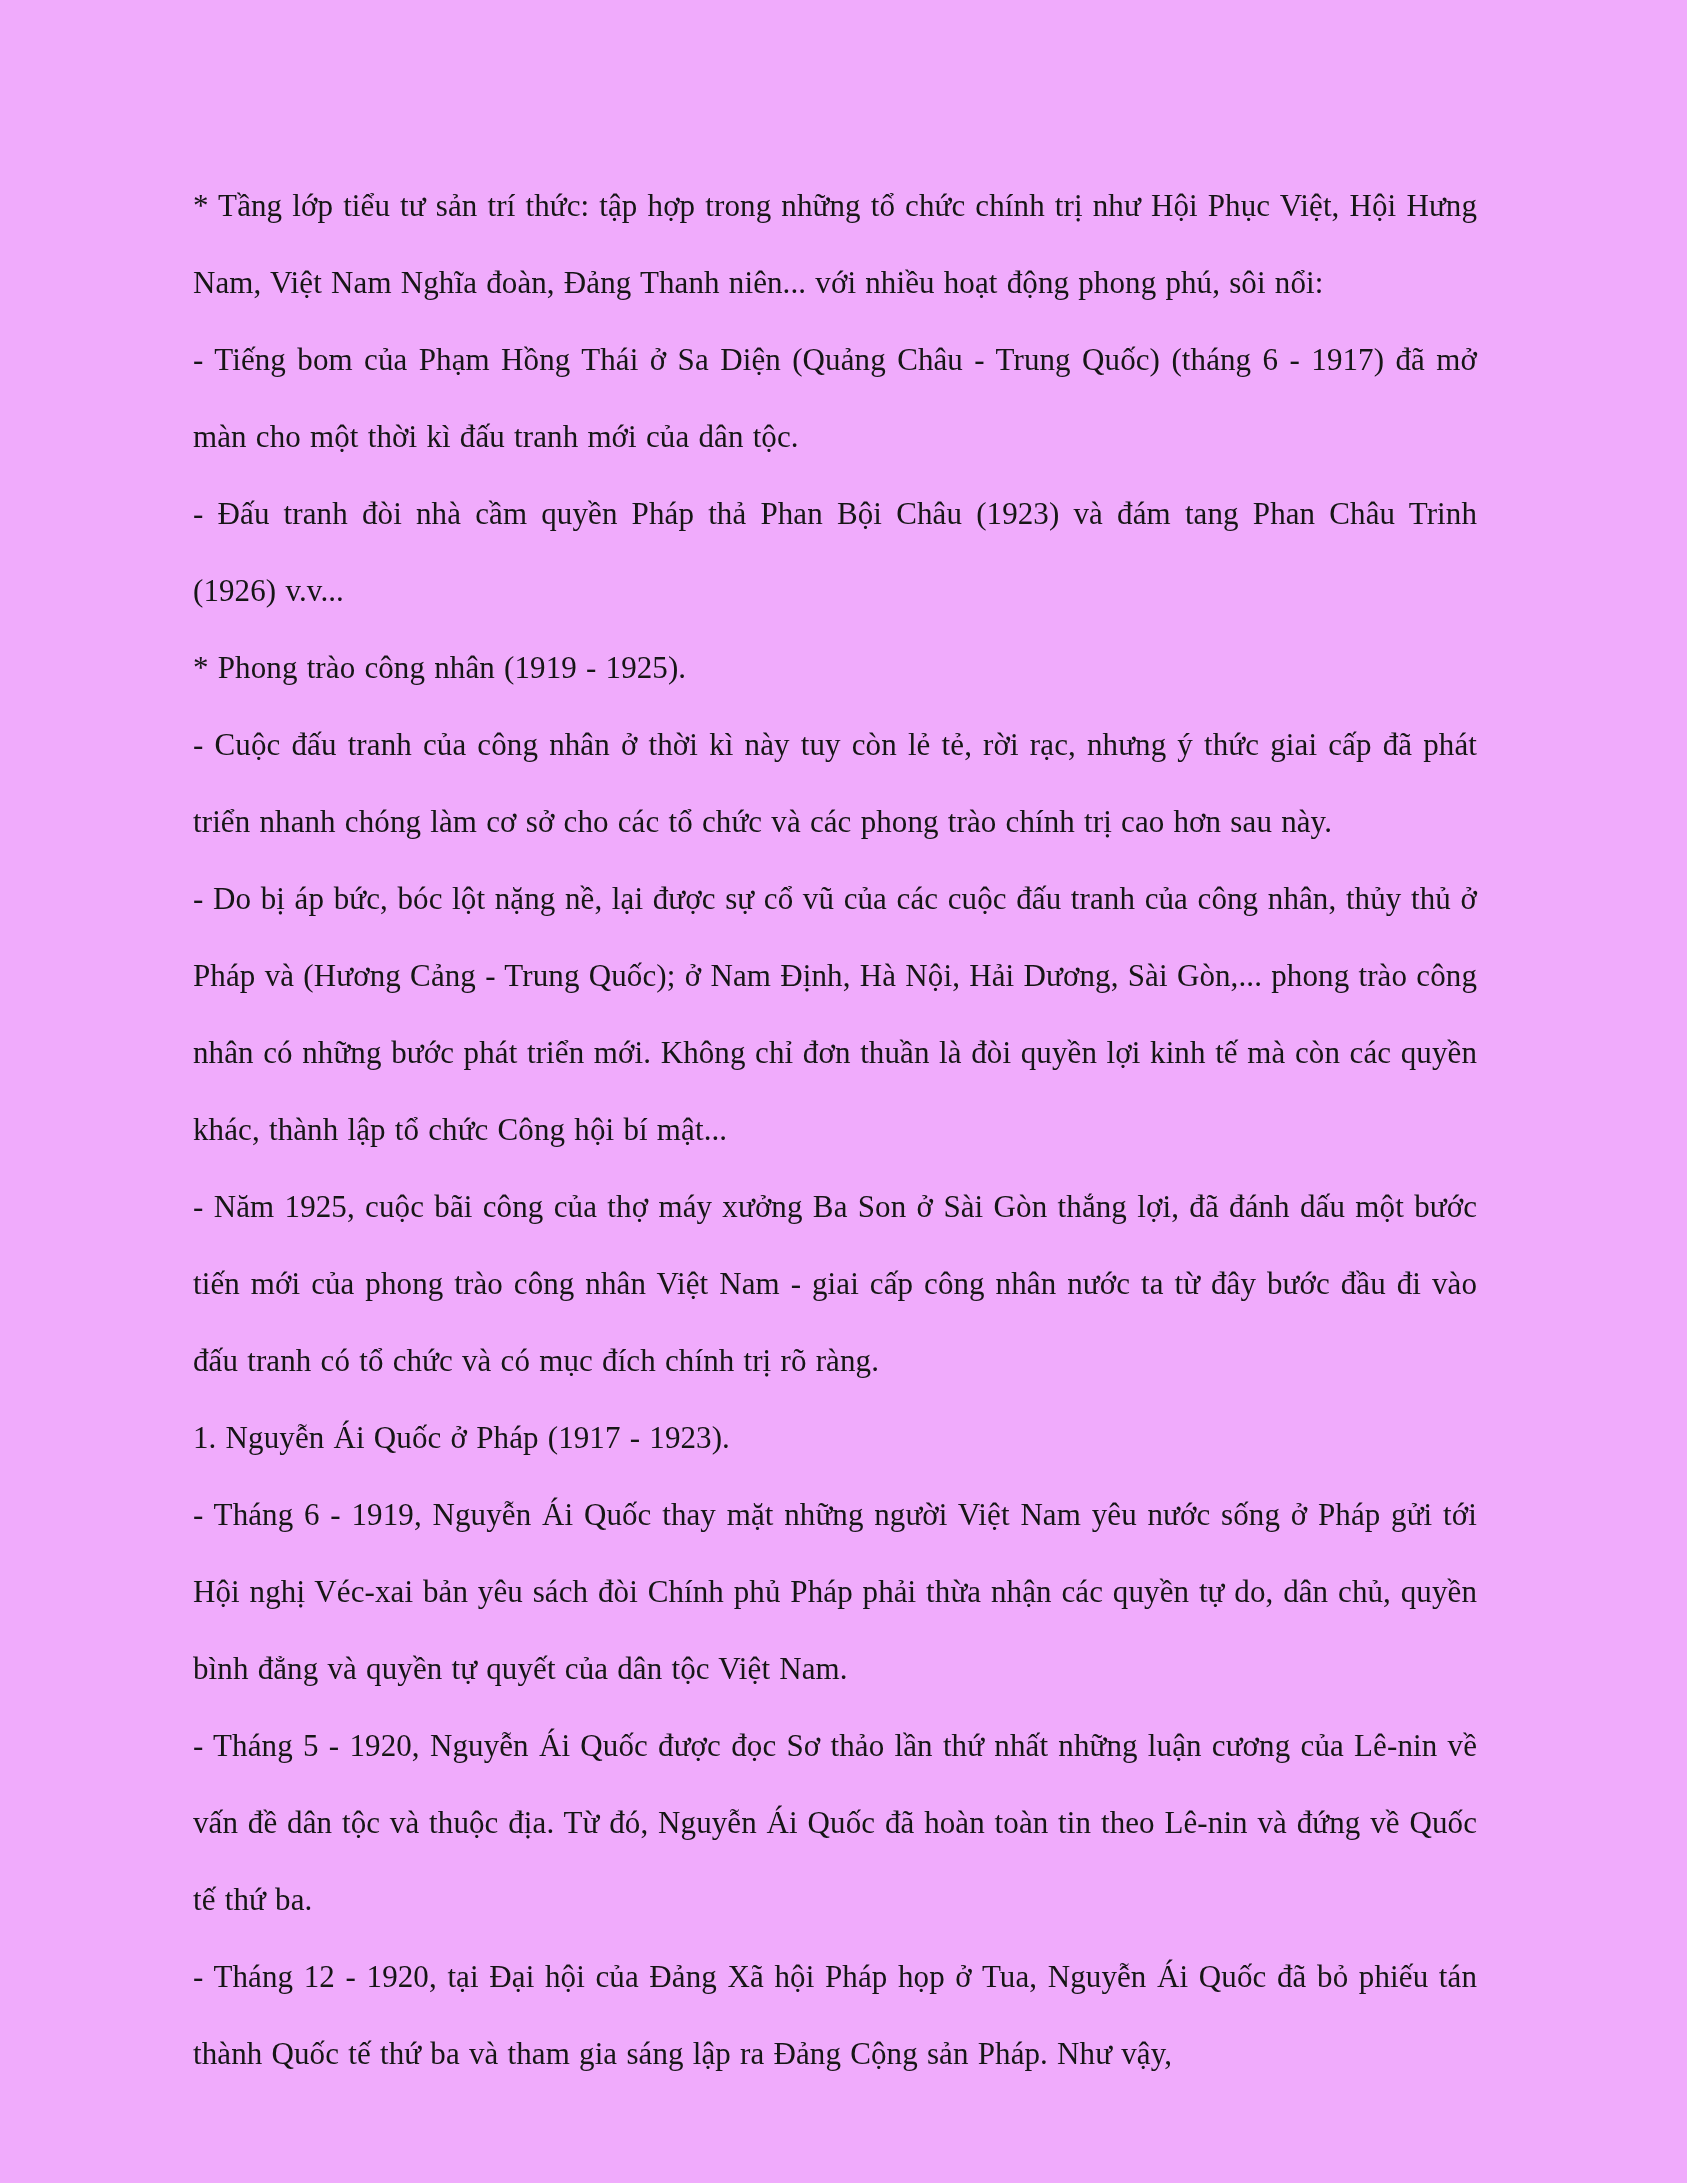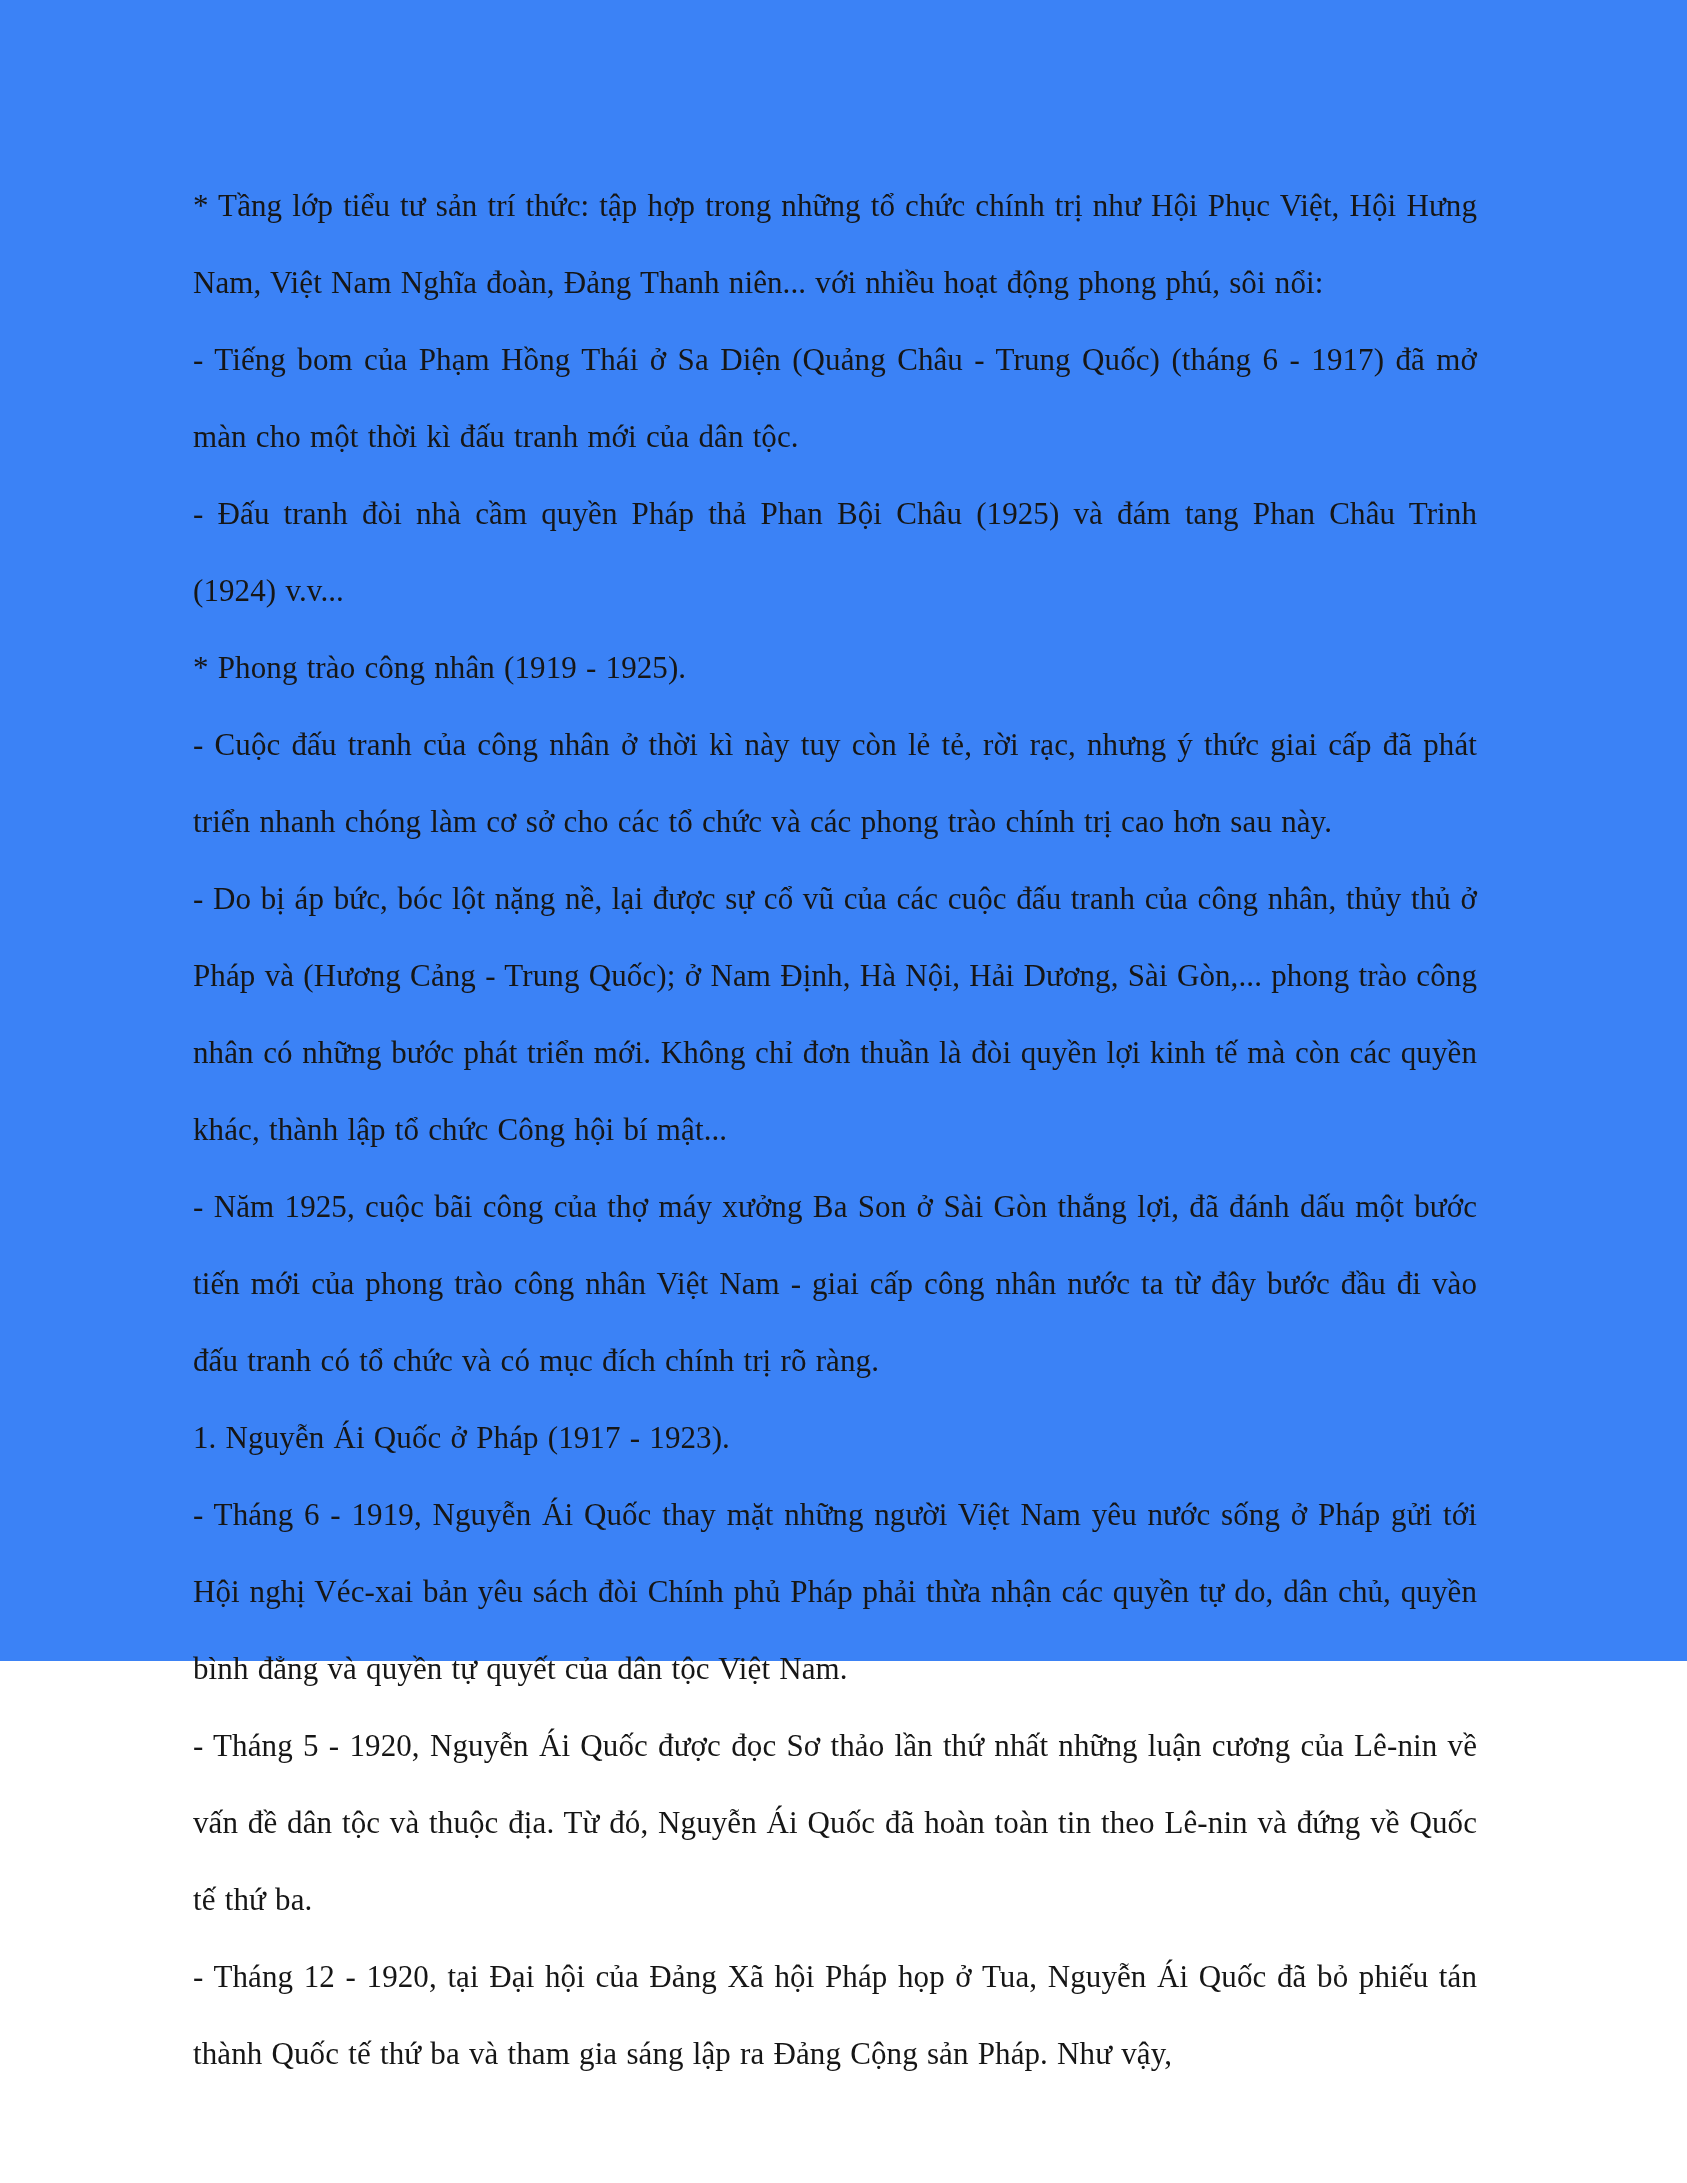--- a/index.html
+++ b/index.html
@@ -7,22 +7,22 @@
     background: #ffffff;
   }
   body {
     width: 1687px;
     height: 2183px;
     font-family: "Liberation Serif", "DejaVu Serif", serif;
     color: #161616;
   }
   .page {
     width: 1687px;
-    height: 1661px;
-    background: #3b82f6;
+    height: 2183px;
+    background: #f0abfc;
     padding: 167px 210px 84px 193px;
   }
   .doc-body p {
     font-size: 31px;
     line-height: 77px;
     text-align: justify;
     text-justify: inter-word;
     letter-spacing: 0.1px;
     word-spacing: 1.3px;
   }
@@ -30,21 +30,21 @@
     font-weight: normal;
   }
 </style>
 </head>
 <body>
 
 <div class="page">
   <div class="doc-body">
     <p>* Tầng lớp tiểu tư sản trí thức: tập hợp trong những tổ chức chính trị như Hội Phục Việt, Hội Hưng Nam, Việt Nam Nghĩa đoàn, Đảng Thanh niên... với nhiều hoạt động phong phú, sôi nổi:</p>
     <p>- Tiếng bom của Phạm Hồng Thái ở Sa Diện (Quảng Châu - Trung Quốc) (tháng 6 - 1917) đã mở màn cho một thời kì đấu tranh mới của dân tộc.</p>
-    <p>- Đấu tranh đòi nhà cầm quyền Pháp thả Phan Bội Châu (1925) và đám tang Phan Châu Trinh (1924) v.v...</p>
+    <p>- Đấu tranh đòi nhà cầm quyền Pháp thả Phan Bội Châu (1923) và đám tang Phan Châu Trinh (1926) v.v...</p>
     <p class="bold">* Phong trào công nhân (1919 - 1925).</p>
     <p>- Cuộc đấu tranh của công nhân ở thời kì này tuy còn lẻ tẻ, rời rạc, nhưng ý thức giai cấp đã phát triển nhanh chóng làm cơ sở cho các tổ chức và các phong trào chính trị cao hơn sau này.</p>
     <p>- Do bị áp bức, bóc lột nặng nề, lại được sự cổ vũ của các cuộc đấu tranh của công nhân, thủy thủ ở Pháp và (Hương Cảng - Trung Quốc); ở Nam Định, Hà Nội, Hải Dương, Sài Gòn,... phong trào công nhân có những bước phát triển mới. Không chỉ đơn thuần là đòi quyền lợi kinh tế mà còn các quyền khác, thành lập tổ chức Công hội bí mật...</p>
     <p>- Năm 1925, cuộc bãi công của thợ máy xưởng Ba Son ở Sài Gòn thắng lợi, đã đánh dấu một bước tiến mới của phong trào công nhân Việt Nam - giai cấp công nhân nước ta từ đây bước đầu đi vào đấu tranh có tổ chức và có mục đích chính trị rõ ràng.</p>
     <p class="bold">1. Nguyễn Ái Quốc ở Pháp (1917 - 1923).</p>
     <p>- Tháng 6 - 1919, Nguyễn Ái Quốc thay mặt những người Việt Nam yêu nước sống ở Pháp gửi tới Hội nghị Véc-xai bản yêu sách đòi Chính phủ Pháp phải thừa nhận các quyền tự do, dân chủ, quyền bình đẳng và quyền tự quyết của dân tộc Việt Nam.</p>
     <p>- Tháng 5 - 1920, Nguyễn Ái Quốc được đọc Sơ thảo lần thứ nhất những luận cương của Lê-nin về vấn đề dân tộc và thuộc địa. Từ đó, Nguyễn Ái Quốc đã hoàn toàn tin theo Lê-nin và đứng về Quốc tế thứ ba.</p>
     <p>- Tháng 12 - 1920, tại Đại hội của Đảng Xã hội Pháp họp ở Tua, Nguyễn Ái Quốc đã bỏ phiếu tán thành Quốc tế thứ ba và tham gia sáng lập ra Đảng Cộng sản Pháp. Như vậy,</p>
   </div>
 </div>

